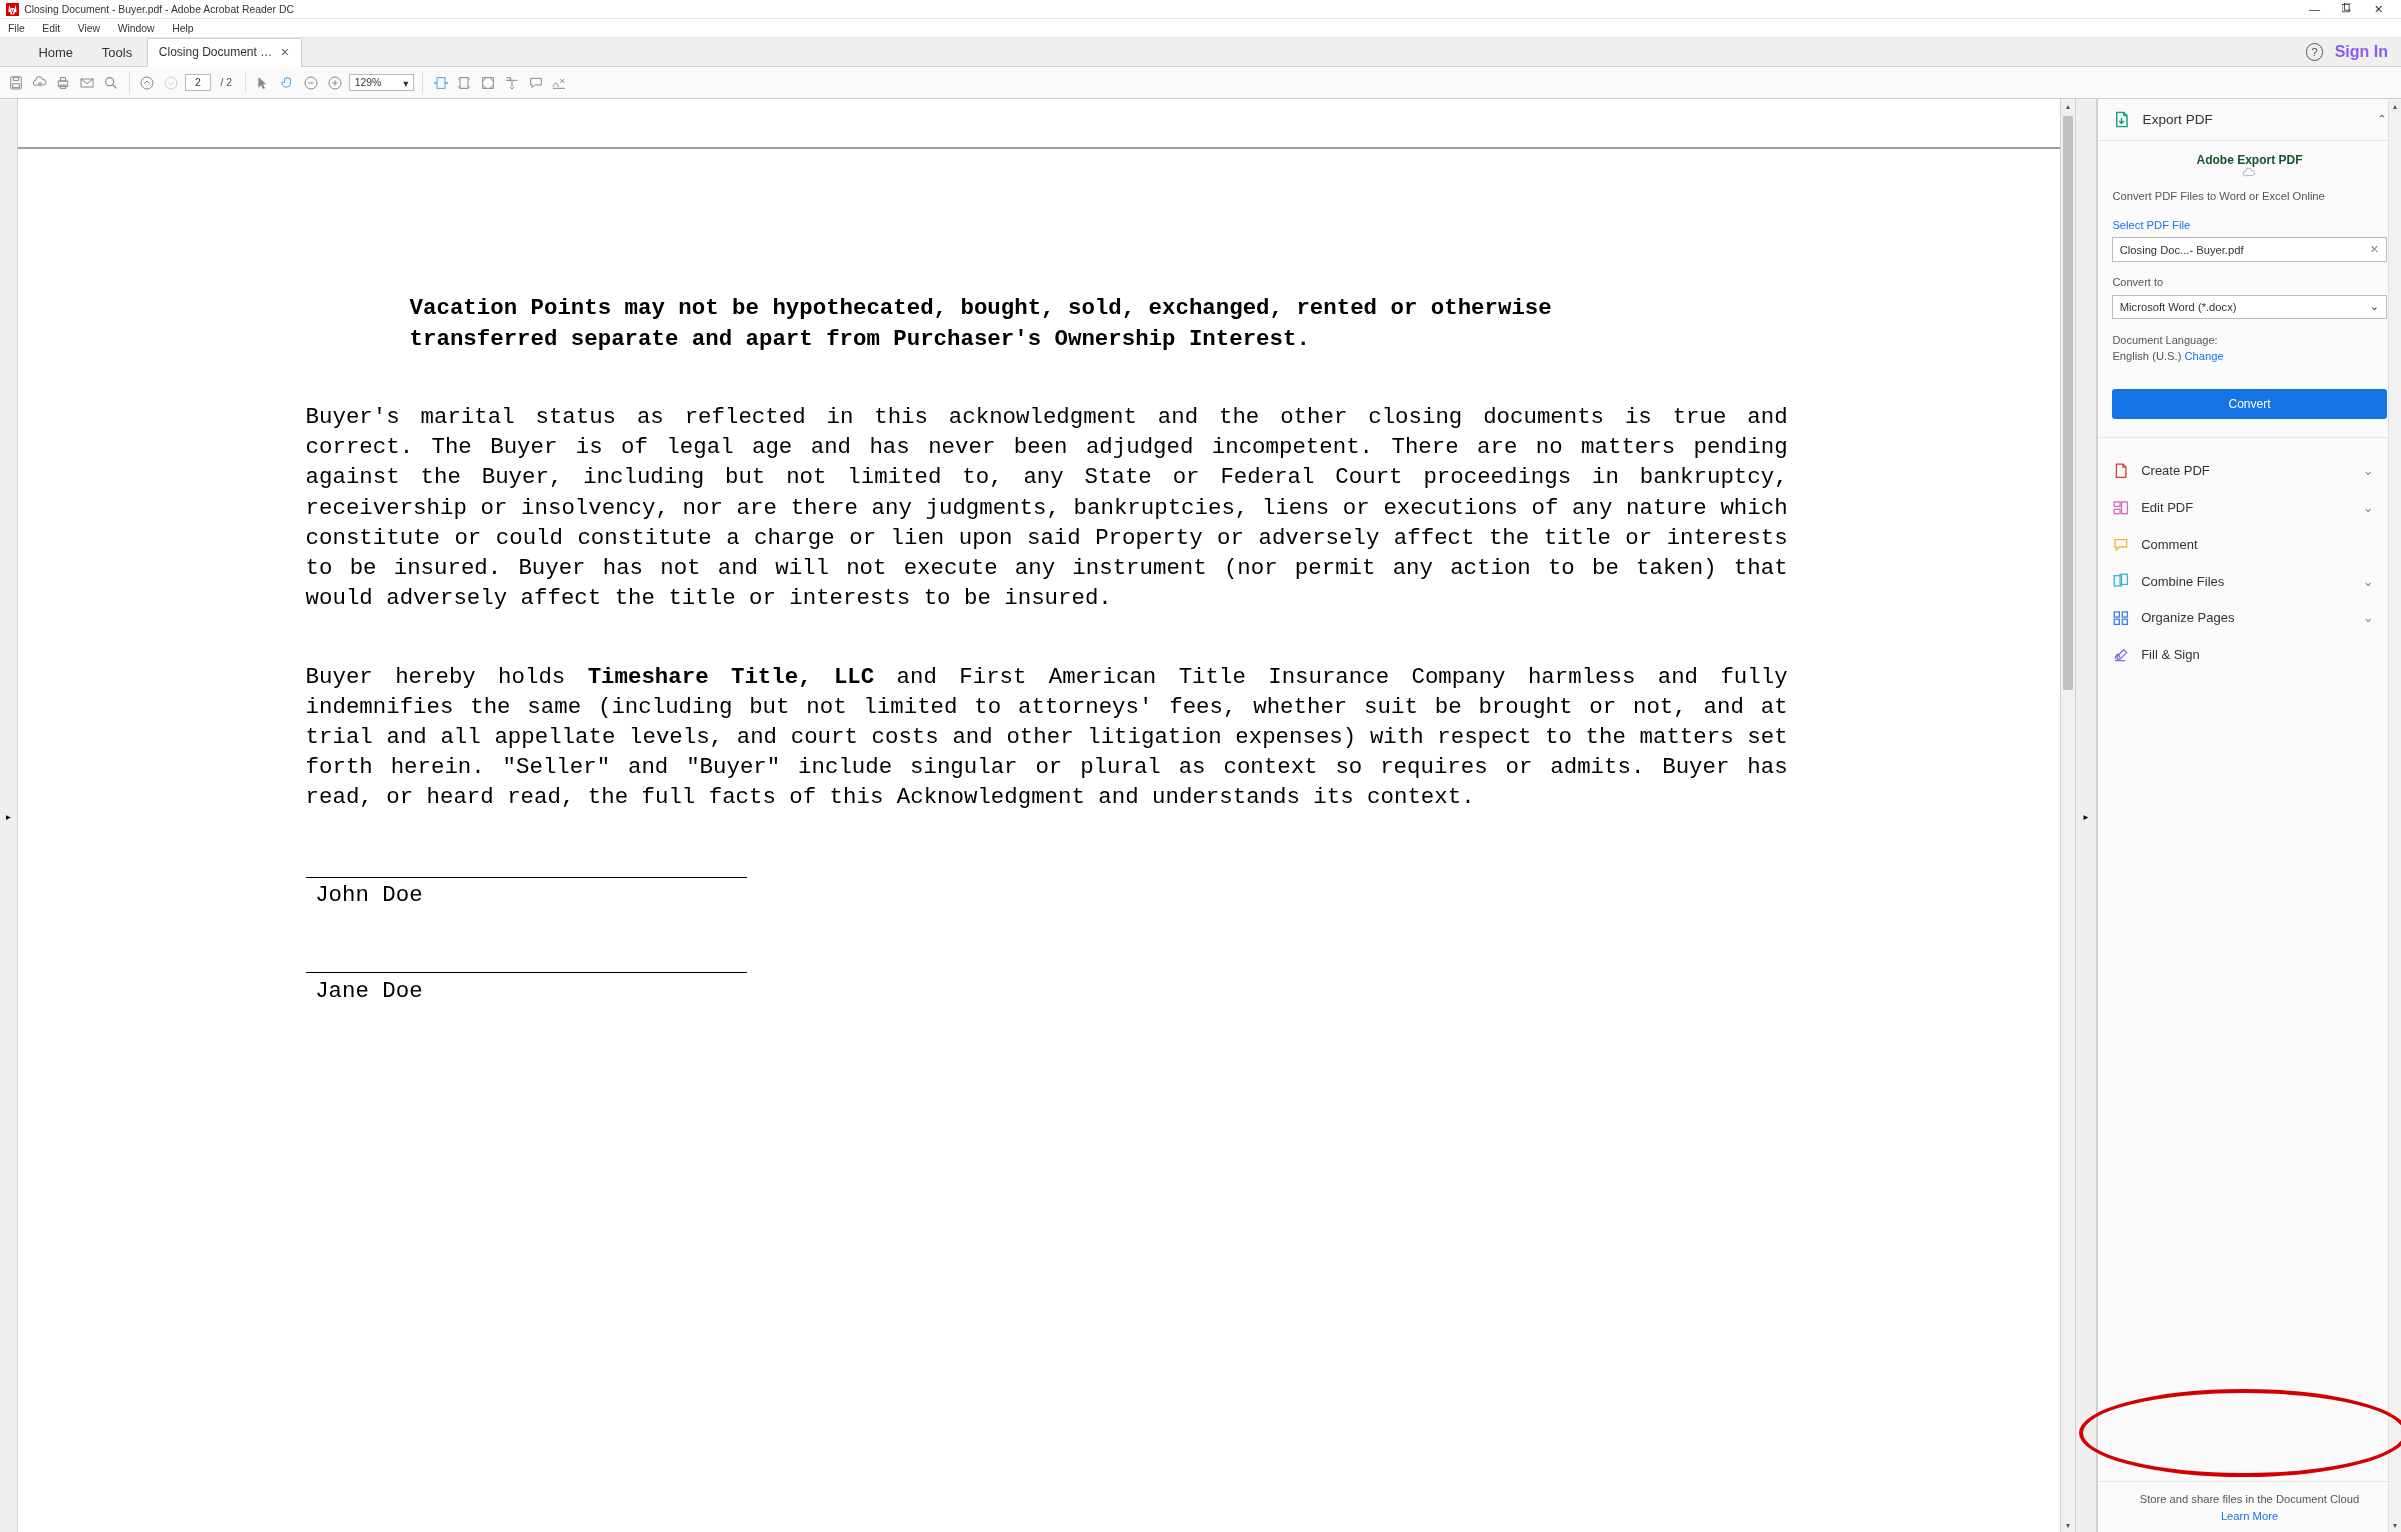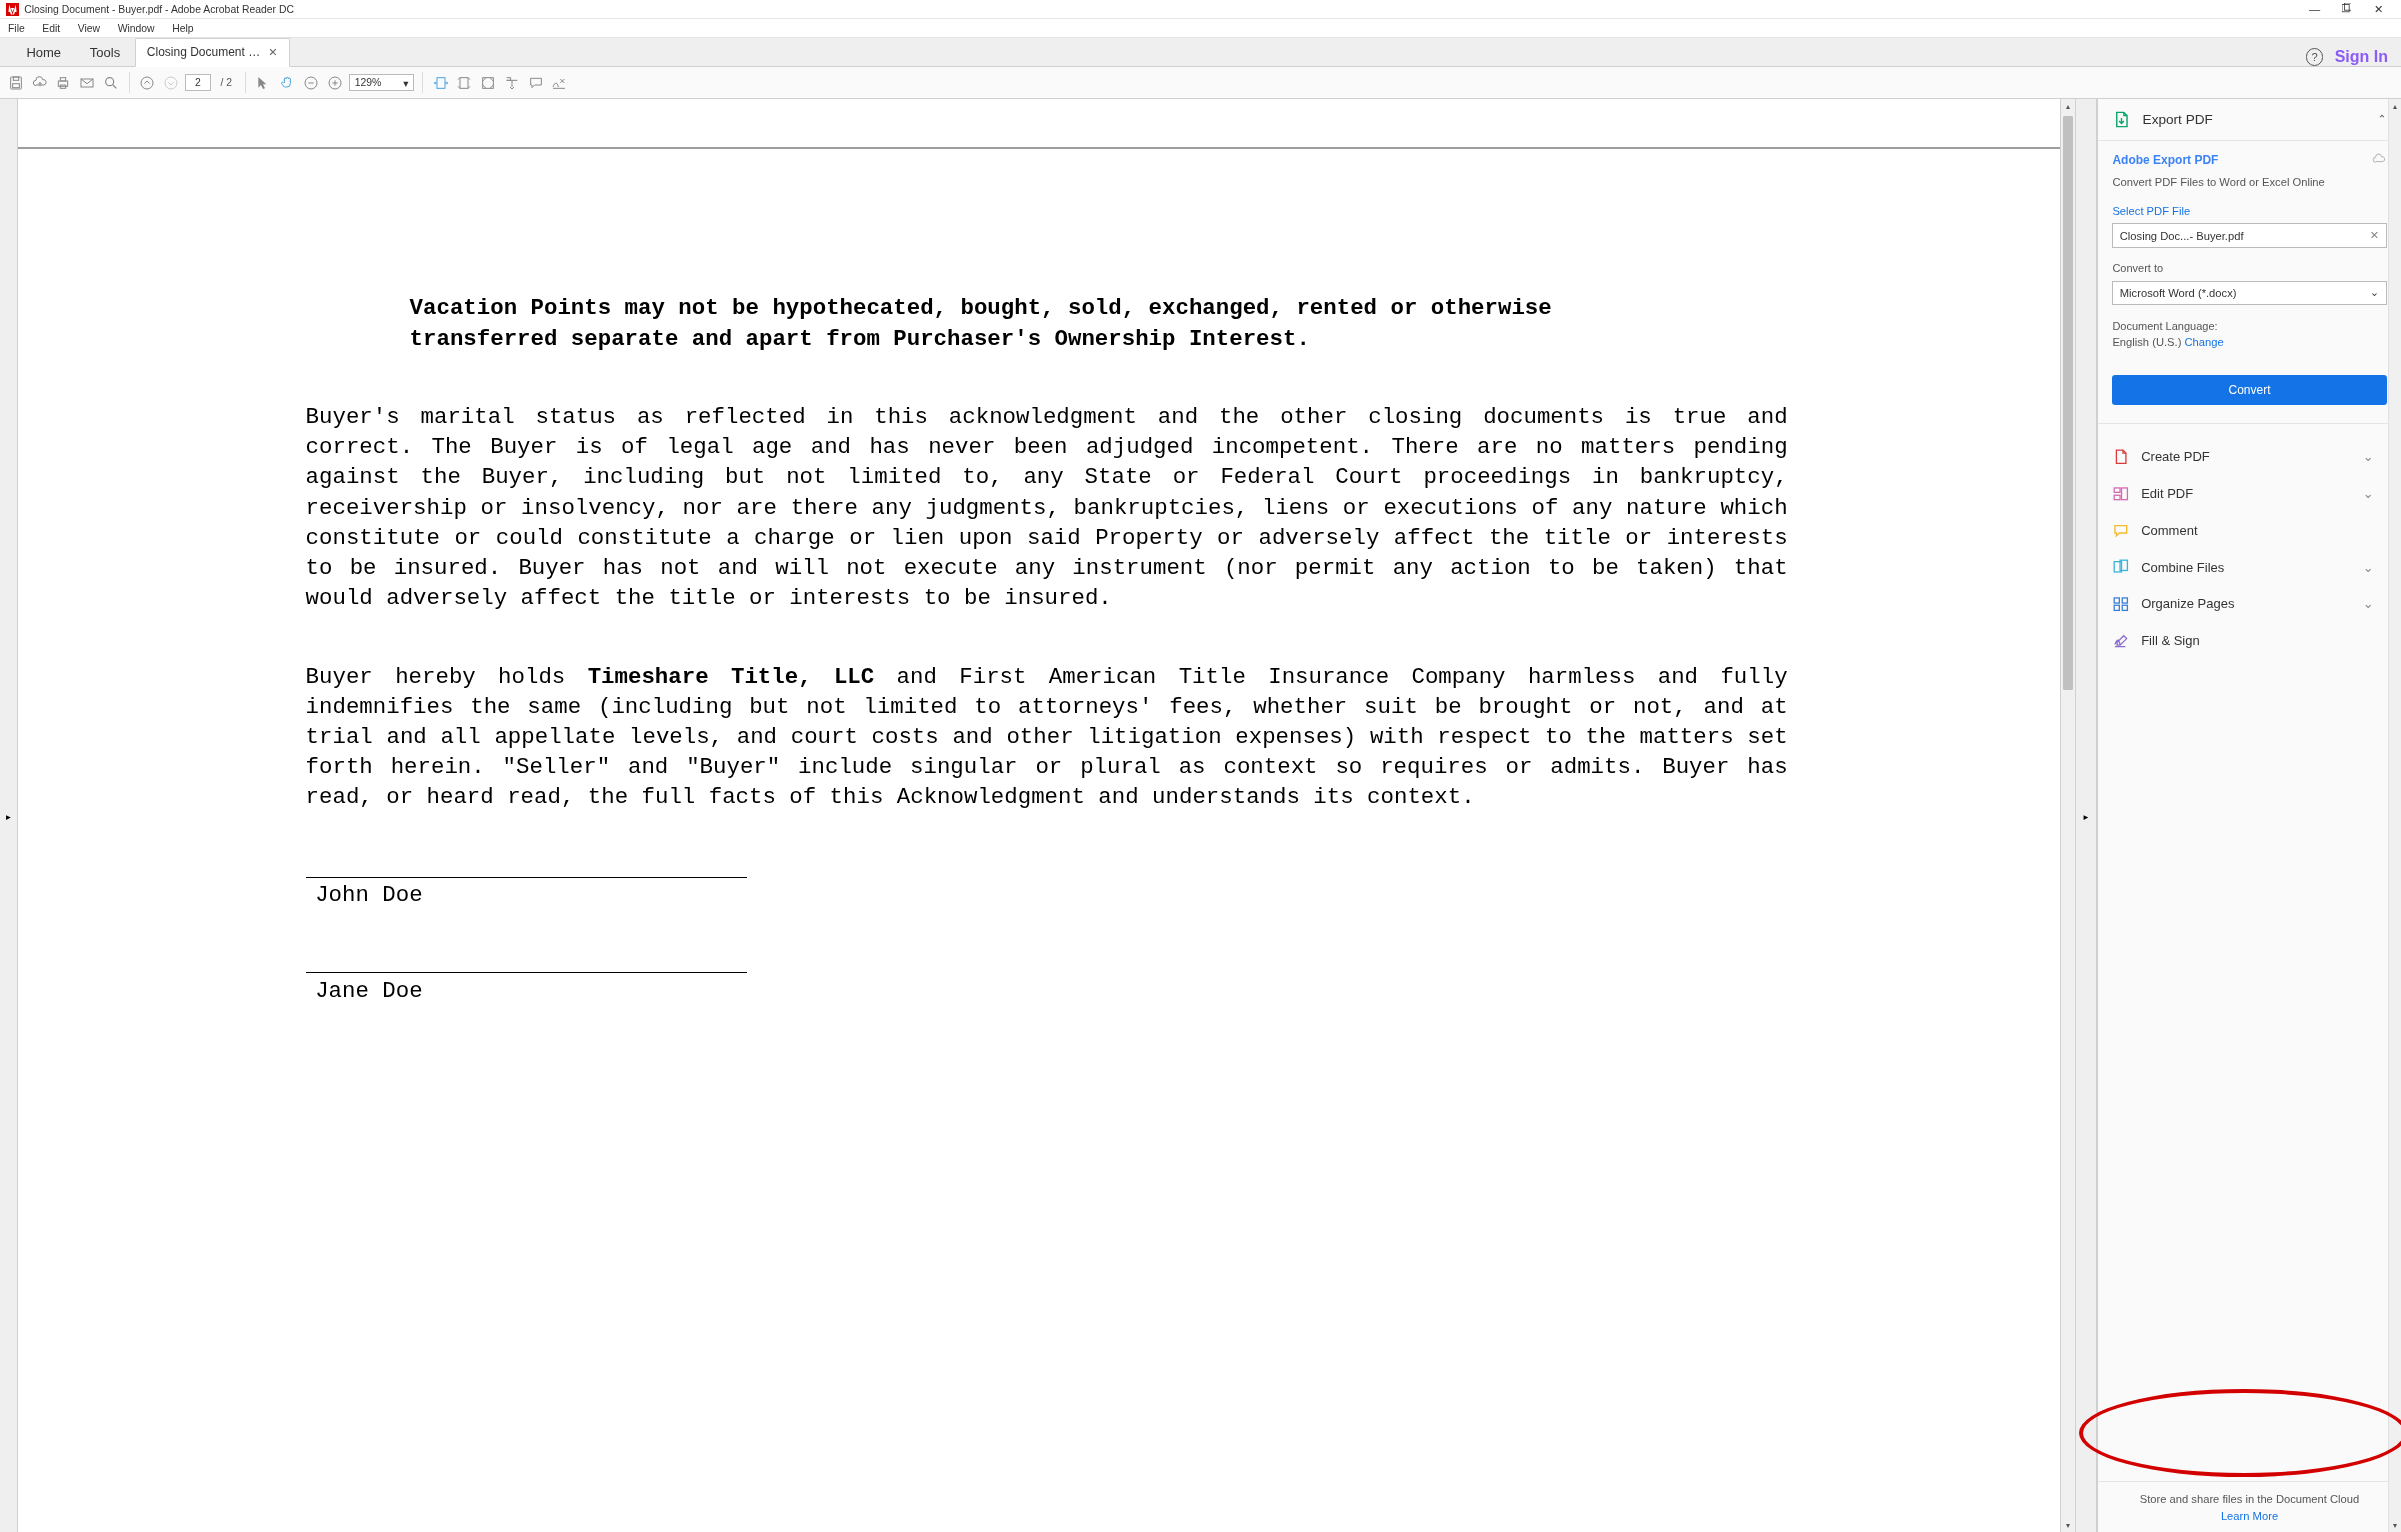--- a/index.html
+++ b/index.html
@@ -38,24 +38,24 @@
       gap: 11.2px;
       background: #fff;
       border-bottom: 0.8px solid #e5e5e5;
       font-size: 10.4px;
     }
     .menu-item { color: #333; cursor: pointer; padding: 1.6px 3.2px; }
     
     .tab-bar {
       height: 29px;
       display: flex;
-      align-items: flex-end;
+      align-items: center;
       background: #efefef;
       border-bottom: 0.8px solid #cfcfcf;
-      padding-left: 12px;
+      padding-left: 24px;
     }
     .tab-link {
       padding: 6.4px 14.4px;
       font-size: 13px;
       color: #333;
       cursor: pointer;
     }
     .tab-active {
       background: #fff;
       border: 0.8px solid #cfcfcf;
@@ -169,21 +169,21 @@
       display: flex; flex-direction: column; align-items: center;
     }
     .export-header {
       display: flex; align-items: center; gap: 11.2px;
       padding: 11.2px 14.4px; border-bottom: 0.8px solid #e5e5e5; cursor: pointer;
     }
     .export-header svg { width: 19px; height: 19px; }
     .export-header-label { font-size: 13.6px; color: #333; flex: 1; }
     .chev { font-size: 11.2px; color: #666; }
     .export-body { padding: 11.2px 14.4px 17.6px 14.4px; border-bottom: 0.8px solid #e5e5e5; }
-    .export-title { font-weight: 600; font-size: 12px; color: #3b82f6; margin-bottom: 8px; display: flex; justify-content: space-between; align-items: center;}
+    .export-title { font-weight: 600; font-size: 12px; color: #14532d; margin-bottom: 8px; display: flex; justify-content: space-between; align-items: center; flex-direction: column;}
     .export-sub { font-size: 11.2px; color: #555; line-height: 1.4; margin-bottom: 14.4px; }
     .link-blue { color: #1473e6; cursor: pointer; font-size: 11.2px; }
     .file-box {
       border: 0.8px solid #bbb; padding: 4.8px 6.4px; display: flex; align-items: center;
       justify-content: space-between; font-size: 11.2px; color: #333; margin: 6.4px 0 14.4px 0;
       background: #fff;
     }
     .file-x { color: #888; cursor: pointer; }
     .select-box {
       border: 0.8px solid #bbb; padding: 4.8px 6.4px; display: flex; align-items: center;

